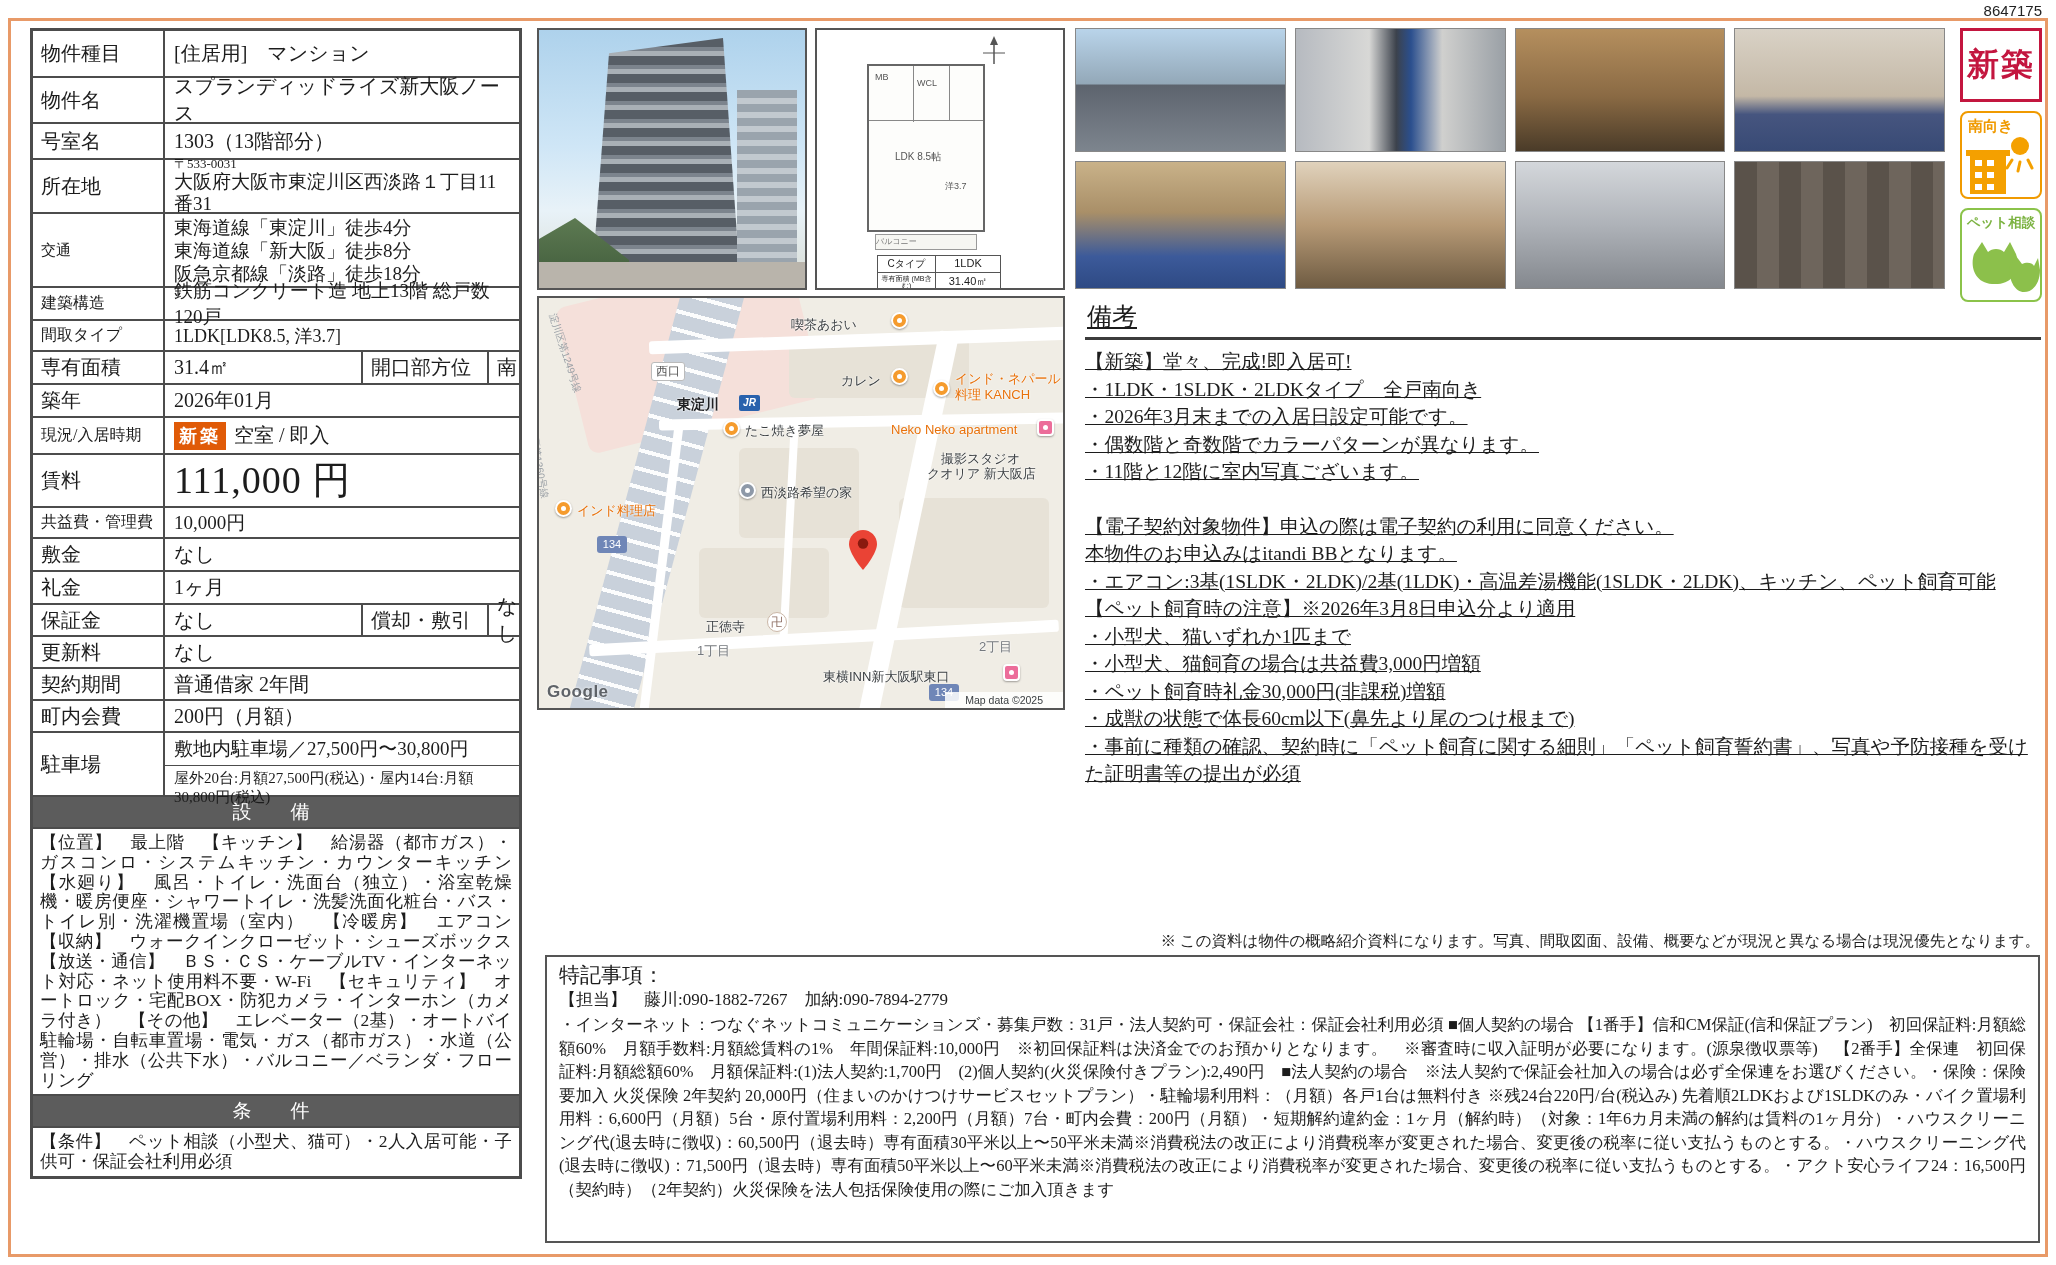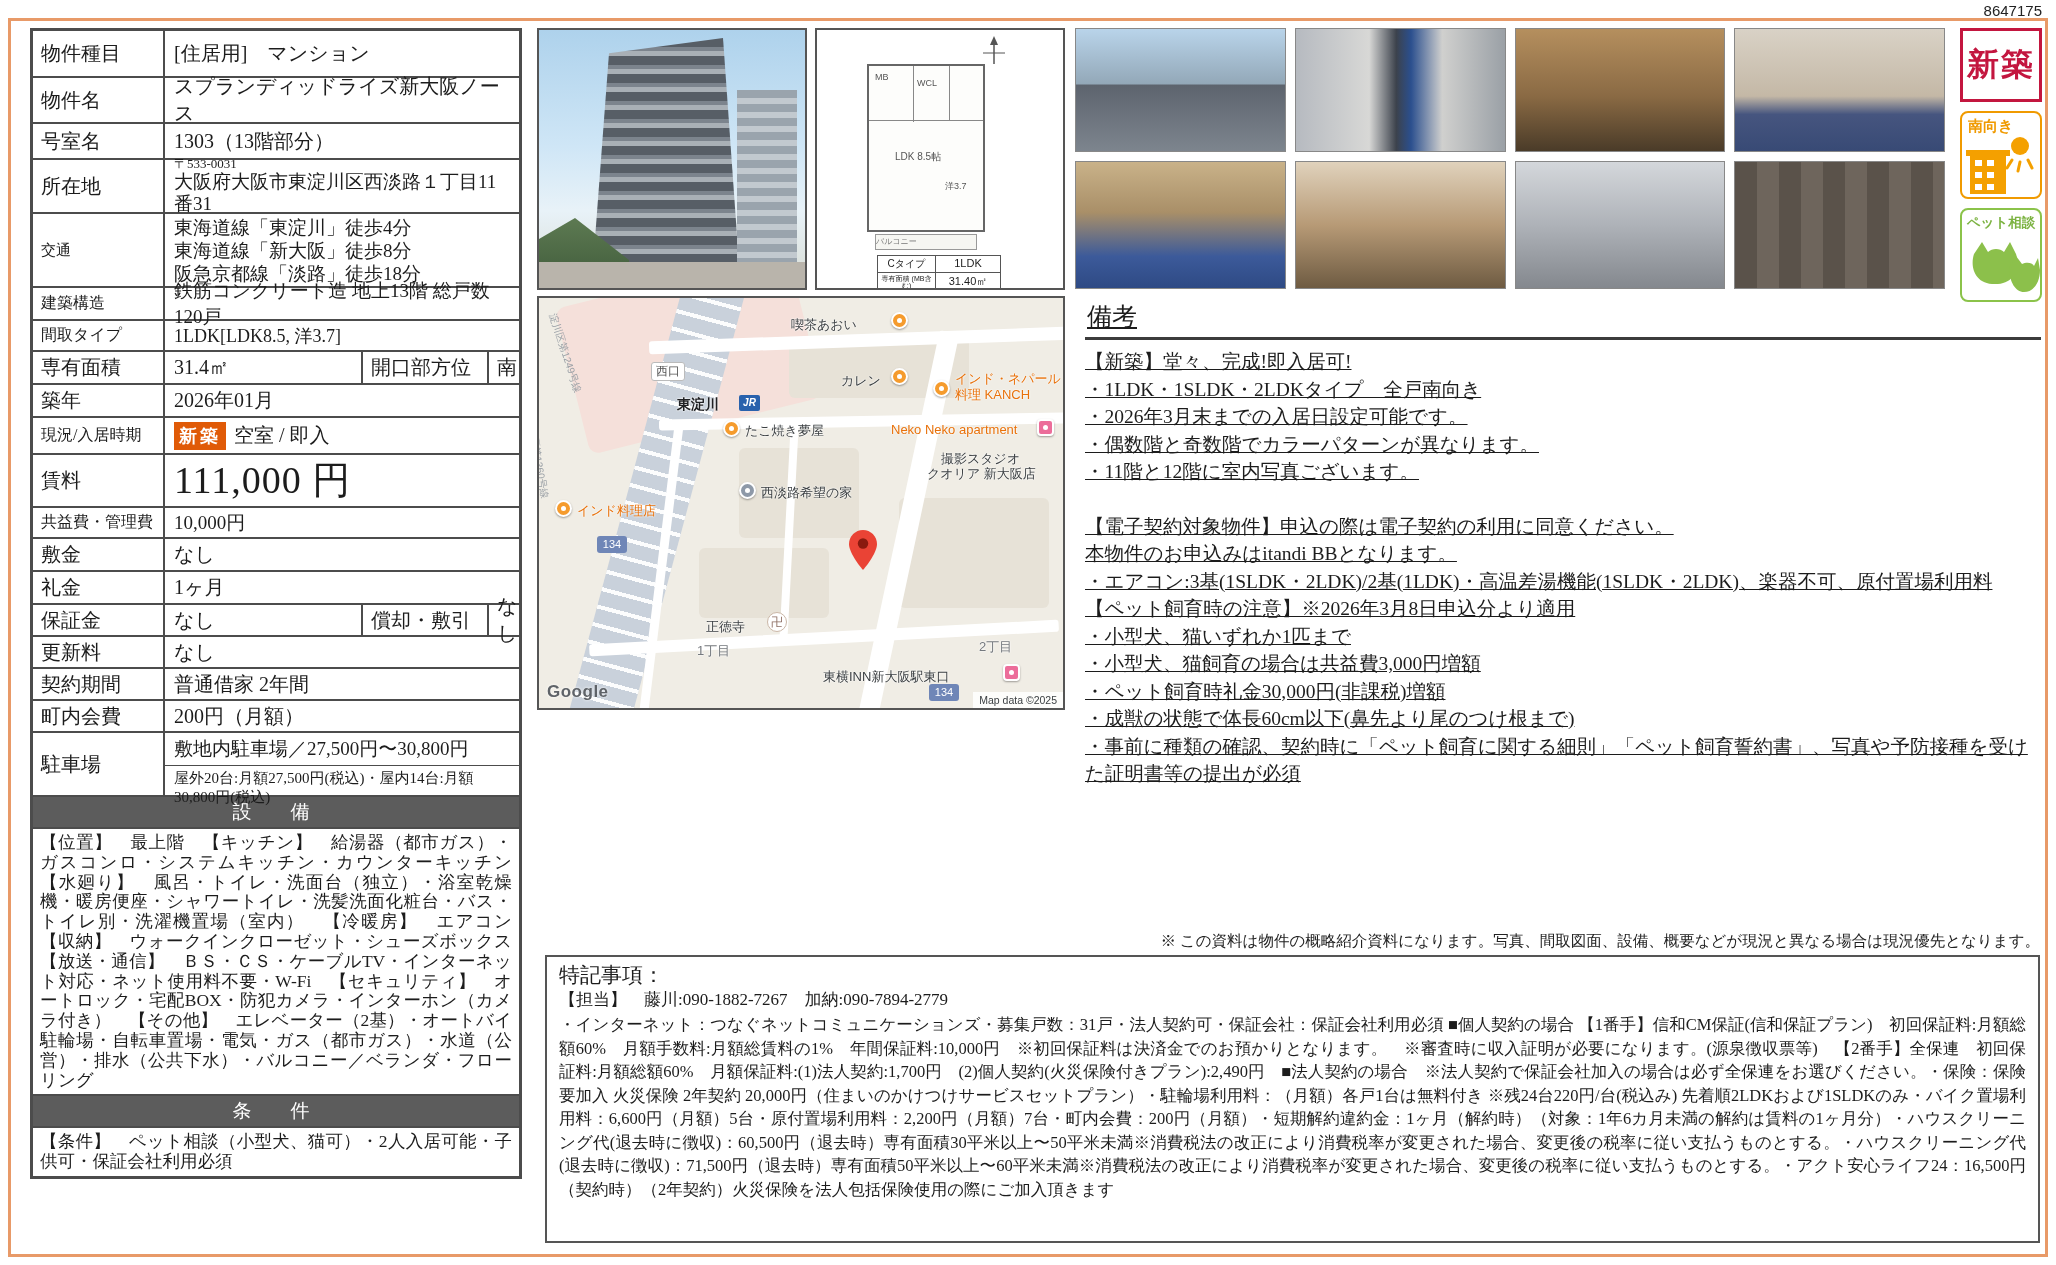--- a/index.html
+++ b/index.html
@@ -68,21 +68,21 @@
   .map-lbl.bold { font-weight:bold; font-size:14px; color:#202124; }
   .poi { position:absolute; width:17px; height:17px; border-radius:50%; background:#f59b2d; border:2px solid #fff; box-shadow:0 1px 2px rgba(0,0,0,.35); }
   .poi.graypin { background:#8e99a8; }
   .poi.pinkpin { background:#ec6d9a; border-radius:4px; }
   .poi .dot { position:absolute; left:4px; top:4px; width:5px; height:5px; border-radius:50%; background:#fff; }
   .jrbox { position:absolute; background:#2962ad; color:#fff; font-weight:bold; font-style:italic; font-size:10px; width:21px; height:16px; text-align:center; line-height:16px; border-radius:2px; }
   .shield { position:absolute; width:30px; height:17px; background:#6f86b7; color:#fff; font-size:11px; text-align:center; line-height:17px; border-radius:3px; }
   .nishiguchi { position:absolute; background:#fff; border:1px solid #bbb; border-radius:3px; font-size:12px; color:#555; padding:0 4px; line-height:17px; }
   .temple-mark { position:absolute; width:20px; height:20px; background:#fff; border:1.5px solid #cbb8a8; border-radius:50%; text-align:center; line-height:18px; font-size:12px; color:#8d6e63; }
   .redpin { position:absolute; left:310px; top:232px; }
-  .map-strip { position:absolute; right:0; bottom:0; background:rgba(255,255,255,.85); font-size:10.5px; color:#3c4043; padding:2px 6px; }
+  .map-strip { position:absolute; right:0; bottom:0; background:rgba(255,255,255,.85); font-size:10.5px; color:#3c4043; padding:2px 20px; }
   .g-logo { position:absolute; left:8px; bottom:6px; font-size:17px; font-weight:bold; color:#5f6368; letter-spacing:.5px; text-shadow:0 0 3px #fff; }
   .rot-road { position:absolute; font-size:10px; color:#9aa0a6; transform-origin:left top; }
 
   
   #photogrid { position:absolute; left:1075px; top:28px; width:870px; height:262px; display:grid; grid-template-columns:repeat(4,1fr); grid-template-rows:124px 128px; gap:9px; }
   .thumb { border:1px solid #888; }
 
   
   #badges { position:absolute; left:1960px; top:28px; width:82px; }
   .badge-box { background:#fff; margin-bottom:9px; position:relative; }
@@ -382,21 +382,21 @@
   <h2>備考</h2>
   <div class="bk-rule"></div>
   <div class="bk-line">【新築】堂々、完成!即入居可!</div>
   <div class="bk-line">・1LDK・1SLDK・2LDKタイプ　全戸南向き</div>
   <div class="bk-line">・2026年3月末までの入居日設定可能です。</div>
   <div class="bk-line">・偶数階と奇数階でカラーパターンが異なります。</div>
   <div class="bk-line">・11階と12階に室内写真ございます。</div>
   <div class="bk-line"></div>
   <div class="bk-line">【電子契約対象物件】申込の際は電子契約の利用に同意ください。</div>
   <div class="bk-line">本物件のお申込みはitandi BBとなります。</div>
-  <div class="bk-line">・エアコン:3基(1SLDK・2LDK)/2基(1LDK)・高温差湯機能(1SLDK・2LDK)、楽器不可、原付置場利用料</div>
+  <div class="bk-line">・エアコン:3基(1SLDK・2LDK)/2基(1LDK)・高温差湯機能(1SLDK・2LDK)、キッチン、ペット飼育可能</div>
   <div class="bk-line">【ペット飼育時の注意】※2026年3月8日申込分より適用</div>
   <div class="bk-line">・小型犬、猫いずれか1匹まで</div>
   <div class="bk-line">・小型犬、猫飼育の場合は共益費3,000円増額</div>
   <div class="bk-line">・ペット飼育時礼金30,000円(非課税)増額</div>
   <div class="bk-line">・成獣の状態で体長60cm以下(鼻先より尾のつけ根まで)</div>
   <div class="bk-line">・事前に種類の確認、契約時に「ペット飼育に関する細則」「ペット飼育誓約書」、写真や予防接種を受けた証明書等の提出が必須</div>
 </div>
 
 <div id="note">※ この資料は物件の概略紹介資料になります。写真、間取図面、設備、概要などが現況と異なる場合は現況優先となります。</div>
 <div id="tokki">

